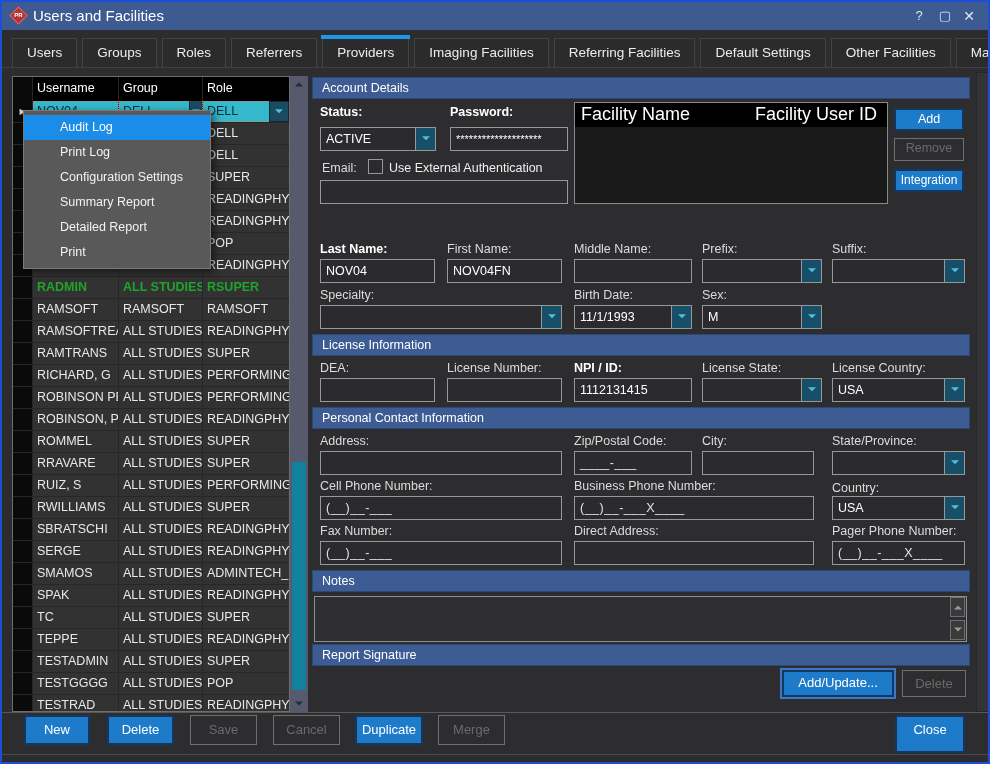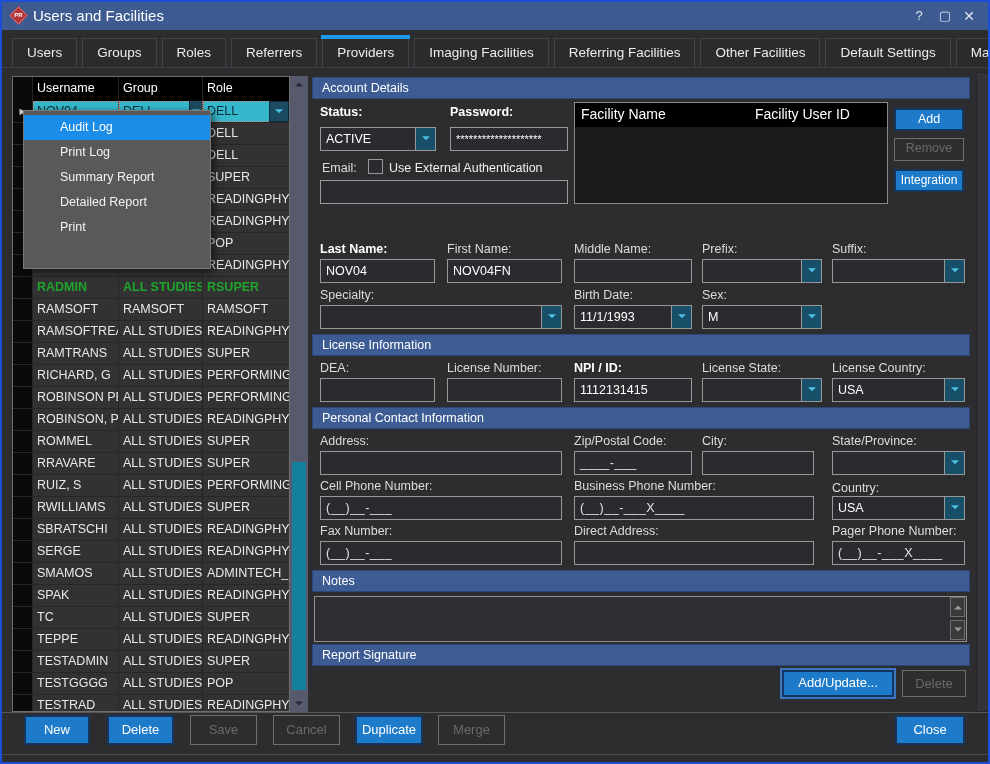--- a/index.html
+++ b/index.html
@@ -63,21 +63,21 @@
   .field { position:absolute; height:24px; background:#2b2b2f; border:1px solid #989898; color:#fff; font-size:12.5px; line-height:22px; padding-left:5px; overflow:hidden; white-space:nowrap; }
   .field.mask { color:#e4e4e4; letter-spacing:.5px; }
   .combo { position:absolute; height:24px; background:#2b2b2f; border:1px solid #989898; display:flex; }
   .combo .val { flex:1; color:#fff; font-size:12.5px; line-height:22px; padding-left:5px; overflow:hidden; white-space:nowrap; }
   .combo .cbtn { width:20px; flex:none; background:#174e68; border-left:1px solid #989898; position:relative; }
   .combo .cbtn::after { content:""; position:absolute; left:50%; top:50%; transform:translate(-50%,-35%); border:4px solid transparent; border-top-color:#4fc1e0; }
   .chk { position:absolute; width:15px; height:15px; background:#2b2b2f; border:1px solid #989898; }
 
   
   #facility-list { position:absolute; left:572px; top:100px; width:314px; height:102px; background:#1a1a1a; border:1px solid #8a8a8a; }
-  #facility-list .fhead { display:flex; height:24px; background:#000; color:#fff; font-size:14px; }
+  #facility-list .fhead { display:flex; height:24px; background:#000; color:#fff; font-size:18px; }
   #facility-list .fhead div { line-height:23px; padding-left:6px; }
   #facility-list .fc1 { width:174px; flex:none; } #facility-list .fc2 { flex:1; }
 
   
   .btn { position:absolute; text-align:center; font-size:13px; }
   .btn-blue { background:#1e7bca; border:2px solid #15365e; color:#fff; }
   .btn-dis  { background:transparent; border:1px solid #6f6f6f; color:#6a6a6a; }
   .btn-sm { height:23px; line-height:19px; font-size:12.5px; }
   .btn-focus { box-shadow:0 0 0 2px #3d77c2;text-align:center; }
 
@@ -108,22 +108,22 @@
   </div>
 
   <div id="tabbar">
     <div class="tab">Users</div>
     <div class="tab">Groups</div>
     <div class="tab">Roles</div>
     <div class="tab">Referrers</div>
     <div class="tab active">Providers</div>
     <div class="tab">Imaging Facilities</div>
     <div class="tab">Referring Facilities</div>
+    <div class="tab">Default Settings</div>
     <div class="tab">Other Facilities</div>
-    <div class="tab">Default Settings</div>
     <div class="tab">Mailbox</div>
   </div>
 
   <div id="user-table">
     <div class="thead">
       <div class="cg"></div>
       <div class="cu">Username</div>
       <div class="cgr">Group</div>
       <div class="cr">Role</div>
     </div>
@@ -332,20 +332,21 @@
     <div class="sb-arrow" id="tbl-sb-up"></div>
     <div class="sb-arrow" id="tbl-sb-dn"></div>
     <div id="tbl-sb-thumb"></div>
   </div>
 
   <div id="win-sb"></div>
 
   <div id="context-menu">
     <div class="mi hl">Audit Log</div>
     <div class="mi">Print Log</div>
+    <div class="mi">Configuration Settings</div>
     <div class="mi">Summary Report</div>
     <div class="mi">Detailed Report</div>
     <div class="mi">Print</div>
   </div>
 
   <div class="sechdr" style="top:75px">Account Details</div>
   <div class="lbl b" style="left:318px; top:103px">Status:</div>
   <div class="lbl b" style="left:448px; top:103px">Password:</div>
   <div class="combo" style="left:318px; top:125px; width:116px">
     <div class="val">ACTIVE</div>
@@ -453,17 +454,17 @@
   <div class="btn btn-blue btn-focus" style="left:780px; top:668px; width:112px; height:27px; line-height:22px">Add/Update...</div>
   <div class="btn btn-dis" style="left:900px; top:668px; width:64px; height:27px; line-height:25px">Delete</div>
 
   <div id="footer">
     <div class="btn btn-blue" style="left:22px;  top:2px; width:66px; height:30px; line-height:25px">New</div>
     <div class="btn btn-blue" style="left:105px; top:2px; width:67px; height:30px; line-height:25px">Delete</div>
     <div class="btn btn-dis" style="left:188px; top:2px; width:67px; height:30px; line-height:28px">Save</div>
     <div class="btn btn-dis" style="left:271px; top:2px; width:67px; height:30px; line-height:28px">Cancel</div>
     <div class="btn btn-blue" style="left:353px; top:2px; width:68px; height:30px; line-height:25px">Duplicate</div>
     <div class="btn btn-dis" style="left:436px; top:2px; width:67px; height:30px; line-height:28px">Merge</div>
-    <div class="btn btn-blue" style="left:893px; top:2px; width:70px; height:30px; line-height:25px">Close</div>
+    <div class="btn btn-blue" style="left:893px; top:2px; width:70px; height:38px; line-height:25px">Close</div>
   </div>
   <div id="bottom-edge"></div>
 
 </div>
 
 </body></html>

